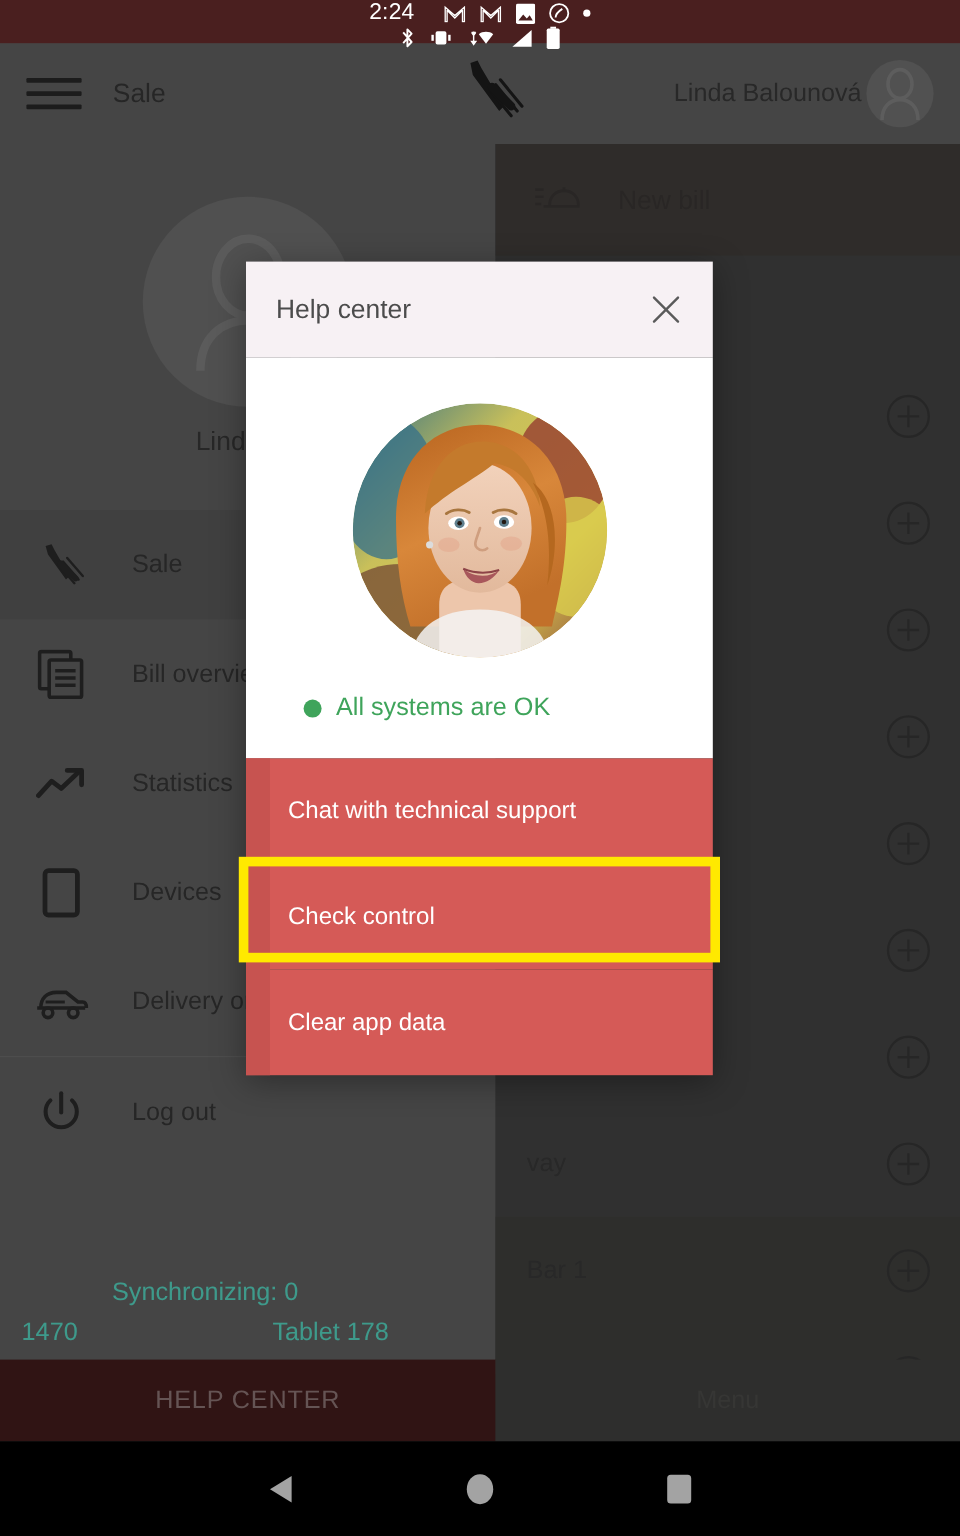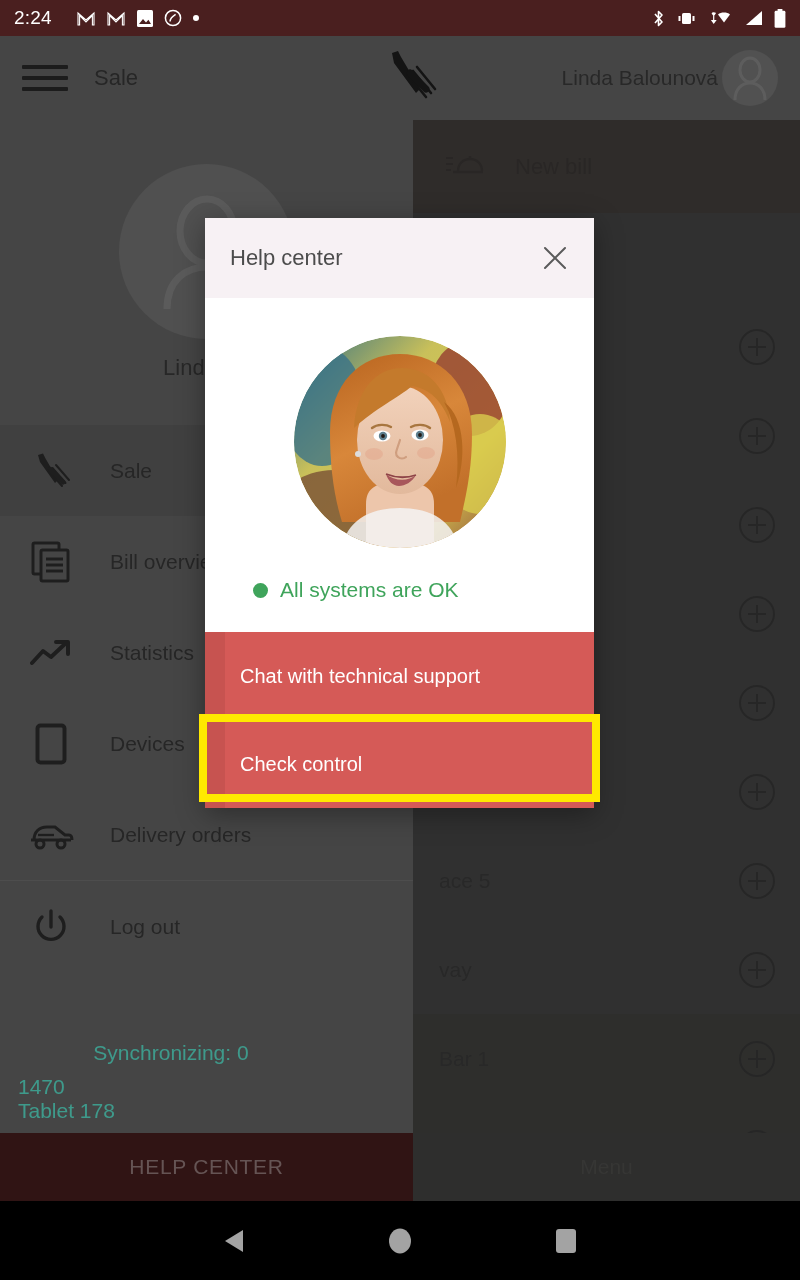--- a/index.html
+++ b/index.html
@@ -8,21 +8,21 @@
     background:#4a4a4a;
     font-family:"Liberation Sans","DejaVu Sans",sans-serif;
     -webkit-font-smoothing:antialiased;
   }
   #screen{position:relative;width:800px;height:1280px;overflow:hidden;}
 
   
   .statusbar{
     position:absolute;left:0;top:0;width:800px;height:36px;
     background:#4a1f1f;display:flex;align-items:center;
-    padding:0 14px;box-sizing:border-box;z-index:60;
+    padding:0 14px;box-sizing:border-box;z-index:60;flex-direction:column;
   }
   .sb-clock{color:#fff;font-size:19px;letter-spacing:.2px;margin-right:14px;}
   .sb-left{display:flex;align-items:center;gap:11px;flex:1;}
   .sb-right{display:flex;align-items:center;gap:11px;}
   .sb-ic{fill:#fff;display:block;}
   .sb-dot{width:6px;height:6px;border-radius:50%;background:#fff;}
 
   
   .appbar{
     position:absolute;left:0;top:36px;width:800px;height:84px;
@@ -62,21 +62,21 @@
   }
   .navitem.active{background:#616161;}
   .navitem .nav-ic{width:46px;display:flex;justify-content:center;align-items:center;}
   .nav-sep{height:1px;background:#767676;margin:0;}
 
   .bg-footer{
     position:absolute;left:0;bottom:0;width:342px;
     color:#5eead4;font-size:21px;padding-bottom:6px;box-sizing:border-box;
   }
   .sync-row{text-align:center;padding:8px 0 6px;}
-  .meta-row{display:flex;justify-content:space-between;padding:4px 18px 16px;flex-direction:column;}
+  .meta-row{display:flex;justify-content:space-between;padding:4px 18px 16px;}
 
   .help-btn{
     position:absolute;left:0;top:1133px;width:413px;height:68px;
     background:#4a1f1f;color:#9a8080;font-size:21px;
     display:flex;align-items:center;justify-content:center;
     letter-spacing:.7px;z-index:2;
   }
 
   .bg-right{
     position:absolute;left:413px;top:120px;width:387px;height:1081px;
@@ -493,20 +493,23 @@
     </div>
 
     <ul class="actions">
       <li class="action">
         <span>Chat with technical support</span>
       </li>
       <li class="action">
         <span>Check control</span>
         <span class="highlight"></span>
       </li>
+      <li class="action">
+        <span>Clear app data</span>
+      </li>
     </ul>
   </div>
 
   <div class="navbar">
     <svg width="26" height="28" viewBox="0 0 26 28">
       <path class="nav-glyph" d="M22 3 L4 14 L22 25 Z"></path>
     </svg>
     <svg width="26" height="30" viewBox="0 0 26 30">
       <ellipse class="nav-glyph" cx="13" cy="15" rx="11" ry="12.5"></ellipse>
     </svg>

